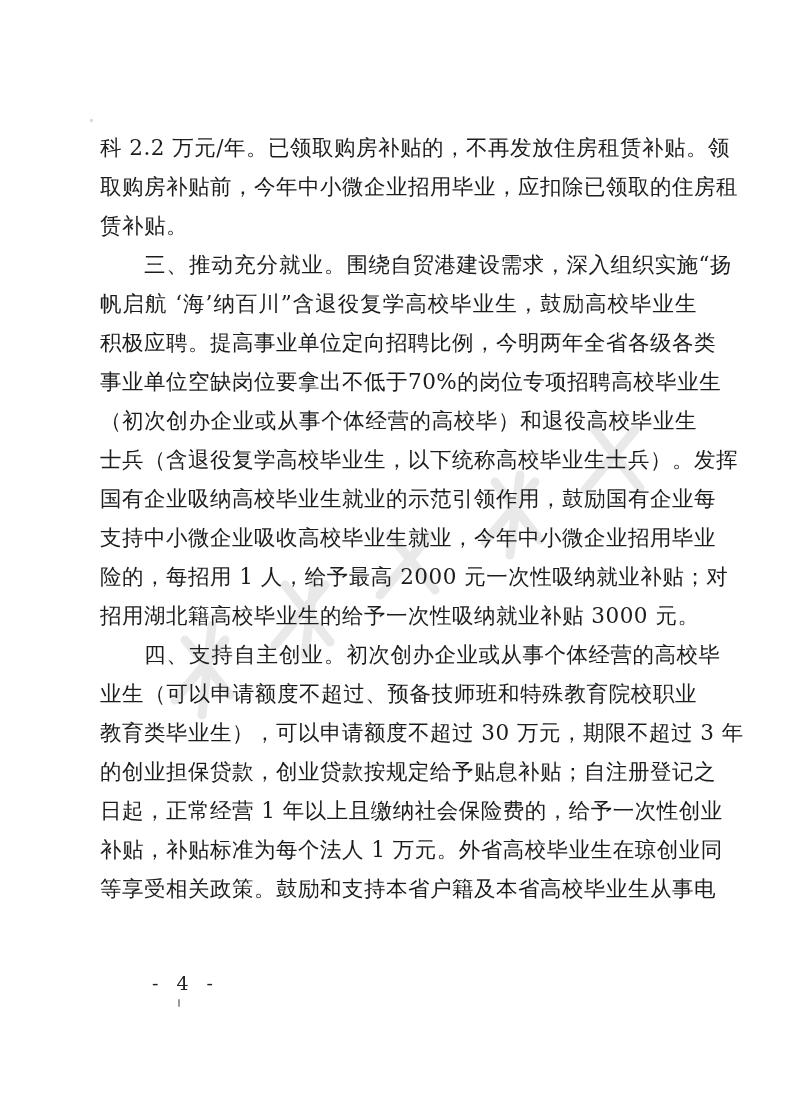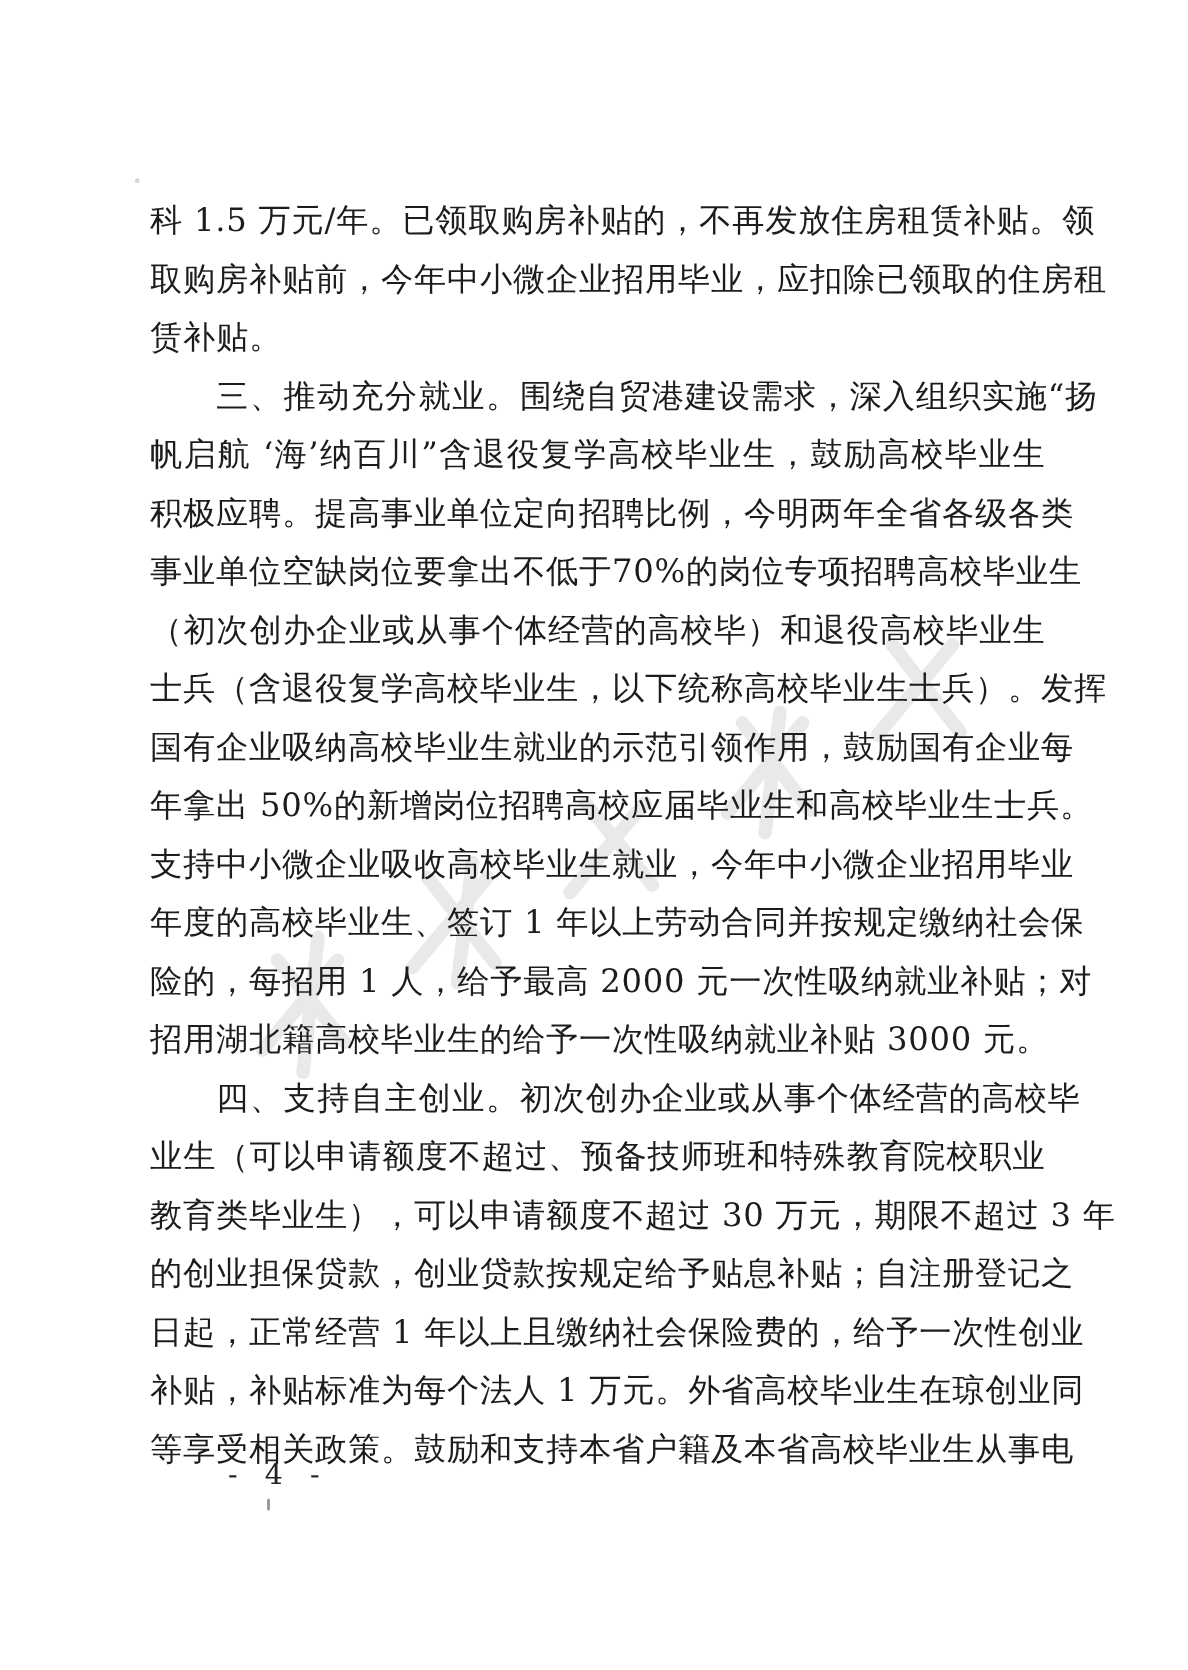--- a/index.html
+++ b/index.html
@@ -85,33 +85,31 @@
       <path d="M300 165 L345 220"></path>
       <path d="M395 172 L445 112"></path>
       <path d="M405 112 L450 170"></path>
       <path d="M420 185 L430 105"></path>
       <path d="M495 120 L545 60"></path>
       <path d="M505 60 L550 118"></path>
     </g>
   </svg>
 
   <div class="text-body">
-      <div class="text-line fill"><span class="line-text">科 1.5 万元/年。已领取购房补贴的，不再发放住房租赁补贴。领</span></div>
+      <div class="text-line fill"><span class="line-text">科 2.2 万元/年。已领取购房补贴的，不再发放住房租赁补贴。领</span></div>
       <div class="text-line fill"><span class="line-text">取购房补贴前，今年中小微企业招用毕业，应扣除已领取的住房租</span></div>
       <div class="text-line last"><span class="line-text">赁补贴。</span></div>
       <div class="text-line indent fill"><span class="line-head">三、推动充分就业。</span><span class="line-text">围绕自贸港建设需求，深入组织实施“扬</span></div>
       <div class="text-line fill"><span class="line-text">帆启航 ‘海’纳百川”含退役复学高校毕业生，鼓励高校毕业生</span></div>
       <div class="text-line fill"><span class="line-text">积极应聘。提高事业单位定向招聘比例，今明两年全省各级各类</span></div>
       <div class="text-line fill"><span class="line-text">事业单位空缺岗位要拿出不低于70%的岗位专项招聘高校毕业生</span></div>
       <div class="text-line fill"><span class="line-text">（初次创办企业或从事个体经营的高校毕）和退役高校毕业生</span></div>
       <div class="text-line fill"><span class="line-text">士兵（含退役复学高校毕业生，以下统称高校毕业生士兵）。发挥</span></div>
       <div class="text-line fill"><span class="line-text">国有企业吸纳高校毕业生就业的示范引领作用，鼓励国有企业每</span></div>
-      <div class="text-line fill"><span class="line-text">年拿出 50%的新增岗位招聘高校应届毕业生和高校毕业生士兵。</span></div>
       <div class="text-line fill"><span class="line-text">支持中小微企业吸收高校毕业生就业，今年中小微企业招用毕业</span></div>
-      <div class="text-line fill"><span class="line-text">年度的高校毕业生、签订 1 年以上劳动合同并按规定缴纳社会保</span></div>
       <div class="text-line fill"><span class="line-text">险的，每招用 1 人，给予最高 2000 元一次性吸纳就业补贴；对</span></div>
       <div class="text-line last"><span class="line-text">招用湖北籍高校毕业生的给予一次性吸纳就业补贴 3000 元。</span></div>
       <div class="text-line indent fill"><span class="line-head">四、支持自主创业。</span><span class="line-text">初次创办企业或从事个体经营的高校毕</span></div>
       <div class="text-line fill"><span class="line-text">业生（可以申请额度不超过、预备技师班和特殊教育院校职业</span></div>
       <div class="text-line fill"><span class="line-text">教育类毕业生），可以申请额度不超过 30 万元，期限不超过 3 年</span></div>
       <div class="text-line fill"><span class="line-text">的创业担保贷款，创业贷款按规定给予贴息补贴；自注册登记之</span></div>
       <div class="text-line fill"><span class="line-text">日起，正常经营 1 年以上且缴纳社会保险费的，给予一次性创业</span></div>
       <div class="text-line fill"><span class="line-text">补贴，补贴标准为每个法人 1 万元。外省高校毕业生在琼创业同</span></div>
       <div class="text-line fill"><span class="line-text">等享受相关政策。鼓励和支持本省户籍及本省高校毕业生从事电</span></div>
     </div>

